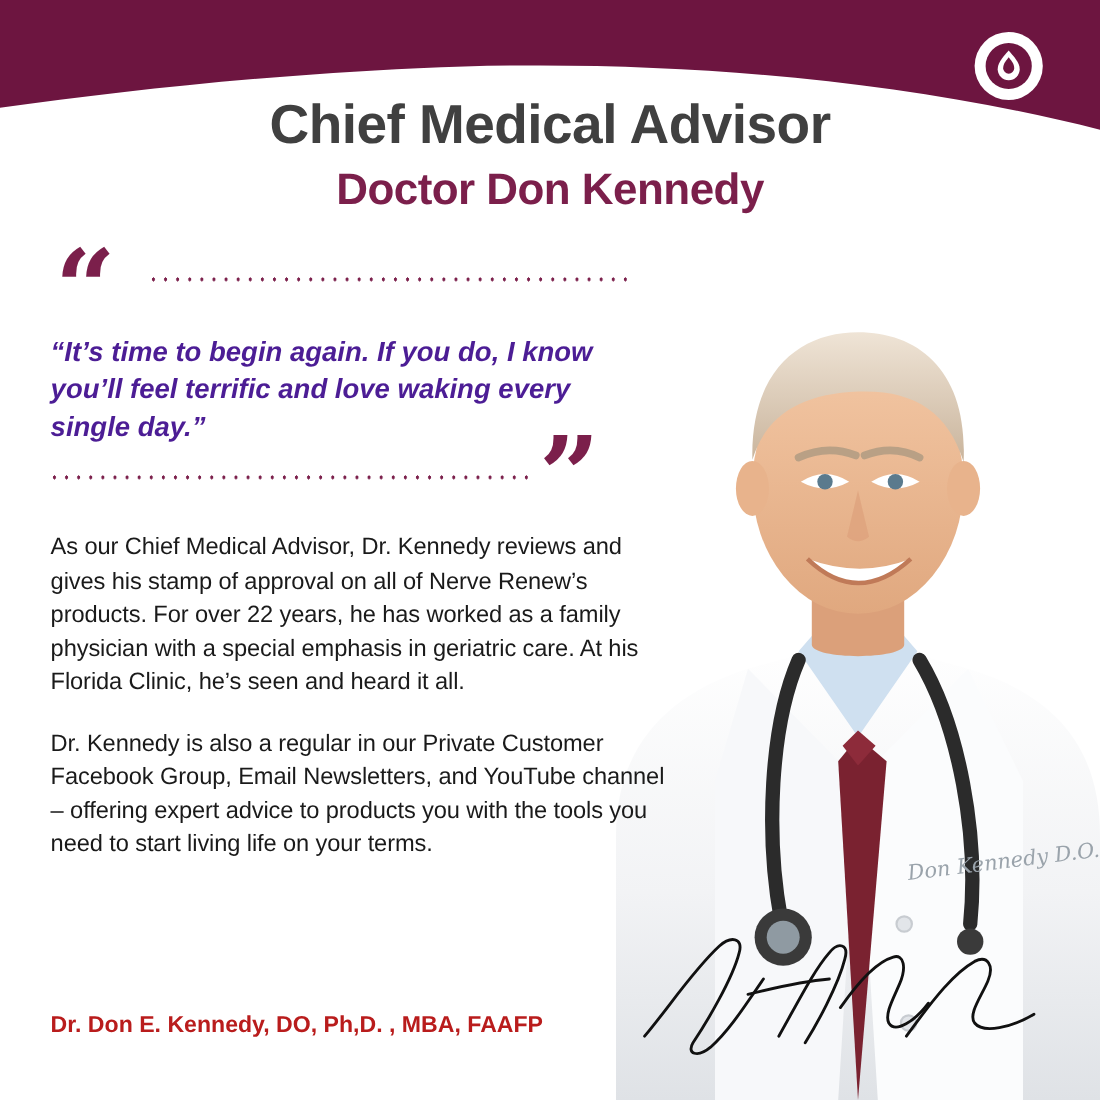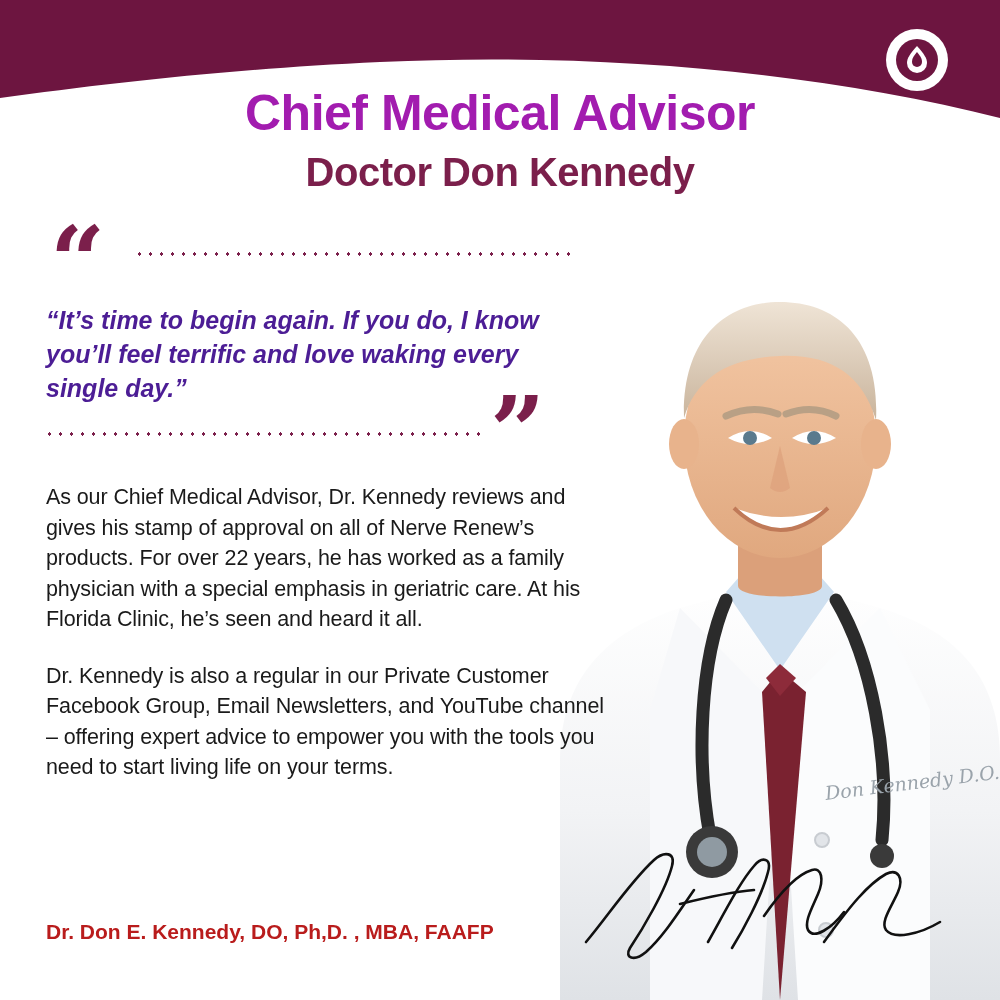--- a/index.html
+++ b/index.html
@@ -42,21 +42,21 @@
   .heading-block {
     position:absolute;
     top:86px; left:0; width:1000px;
     text-align:center;
     z-index:4;
   }
   .heading-1 {
     font-size:50px;
     font-weight:bold;
     letter-spacing:-0.5px;
-    color:#a21caf;
+    color:#404040;
     line-height:1.1;
   }
   .heading-2 {
     font-size:40px;
     font-weight:bold;
     letter-spacing:-0.5px;
     color:#7b1f4b;
     line-height:1.16;
     margin-top:8px;
   }
@@ -182,21 +182,21 @@
   </div>
 
   <div class="quote-open">“</div>
   <div class="dotline-top"></div>
   <div class="quote-text">“It’s time to begin again. If you do, I know you’ll feel terrific and love waking every single day.”</div>
   <div class="dotline-bottom"></div>
   <div class="quote-close">”</div>
 
   <div class="body-copy">
     <p>As our Chief Medical Advisor, Dr. Kennedy reviews and gives his stamp of approval on all of Nerve Renew’s products. For over 22 years, he has worked as a family physician with a special emphasis in geriatric care. At his Florida Clinic, he’s seen and heard it all.</p>
-    <p>Dr. Kennedy is also a regular in our Private Customer Facebook Group, Email Newsletters, and YouTube channel – offering expert advice to empower you with the tools you need to start living life on your terms.</p>
+    <p>Dr. Kennedy is also a regular in our Private Customer Facebook Group, Email Newsletters, and YouTube channel – offering expert advice to products you with the tools you need to start living life on your terms.</p>
   </div>
 
   <div class="photo">
     <svg width="470" height="760" viewBox="0 0 470 760" xmlns="http://www.w3.org/2000/svg">
       <defs>
         <linearGradient id="coat" x1="0" y1="0" x2="0" y2="1">
           <stop offset="0%" stop-color="#ffffff"></stop>
           <stop offset="55%" stop-color="#f2f3f5"></stop>
           <stop offset="100%" stop-color="#dfe2e6"></stop>
         </linearGradient>

